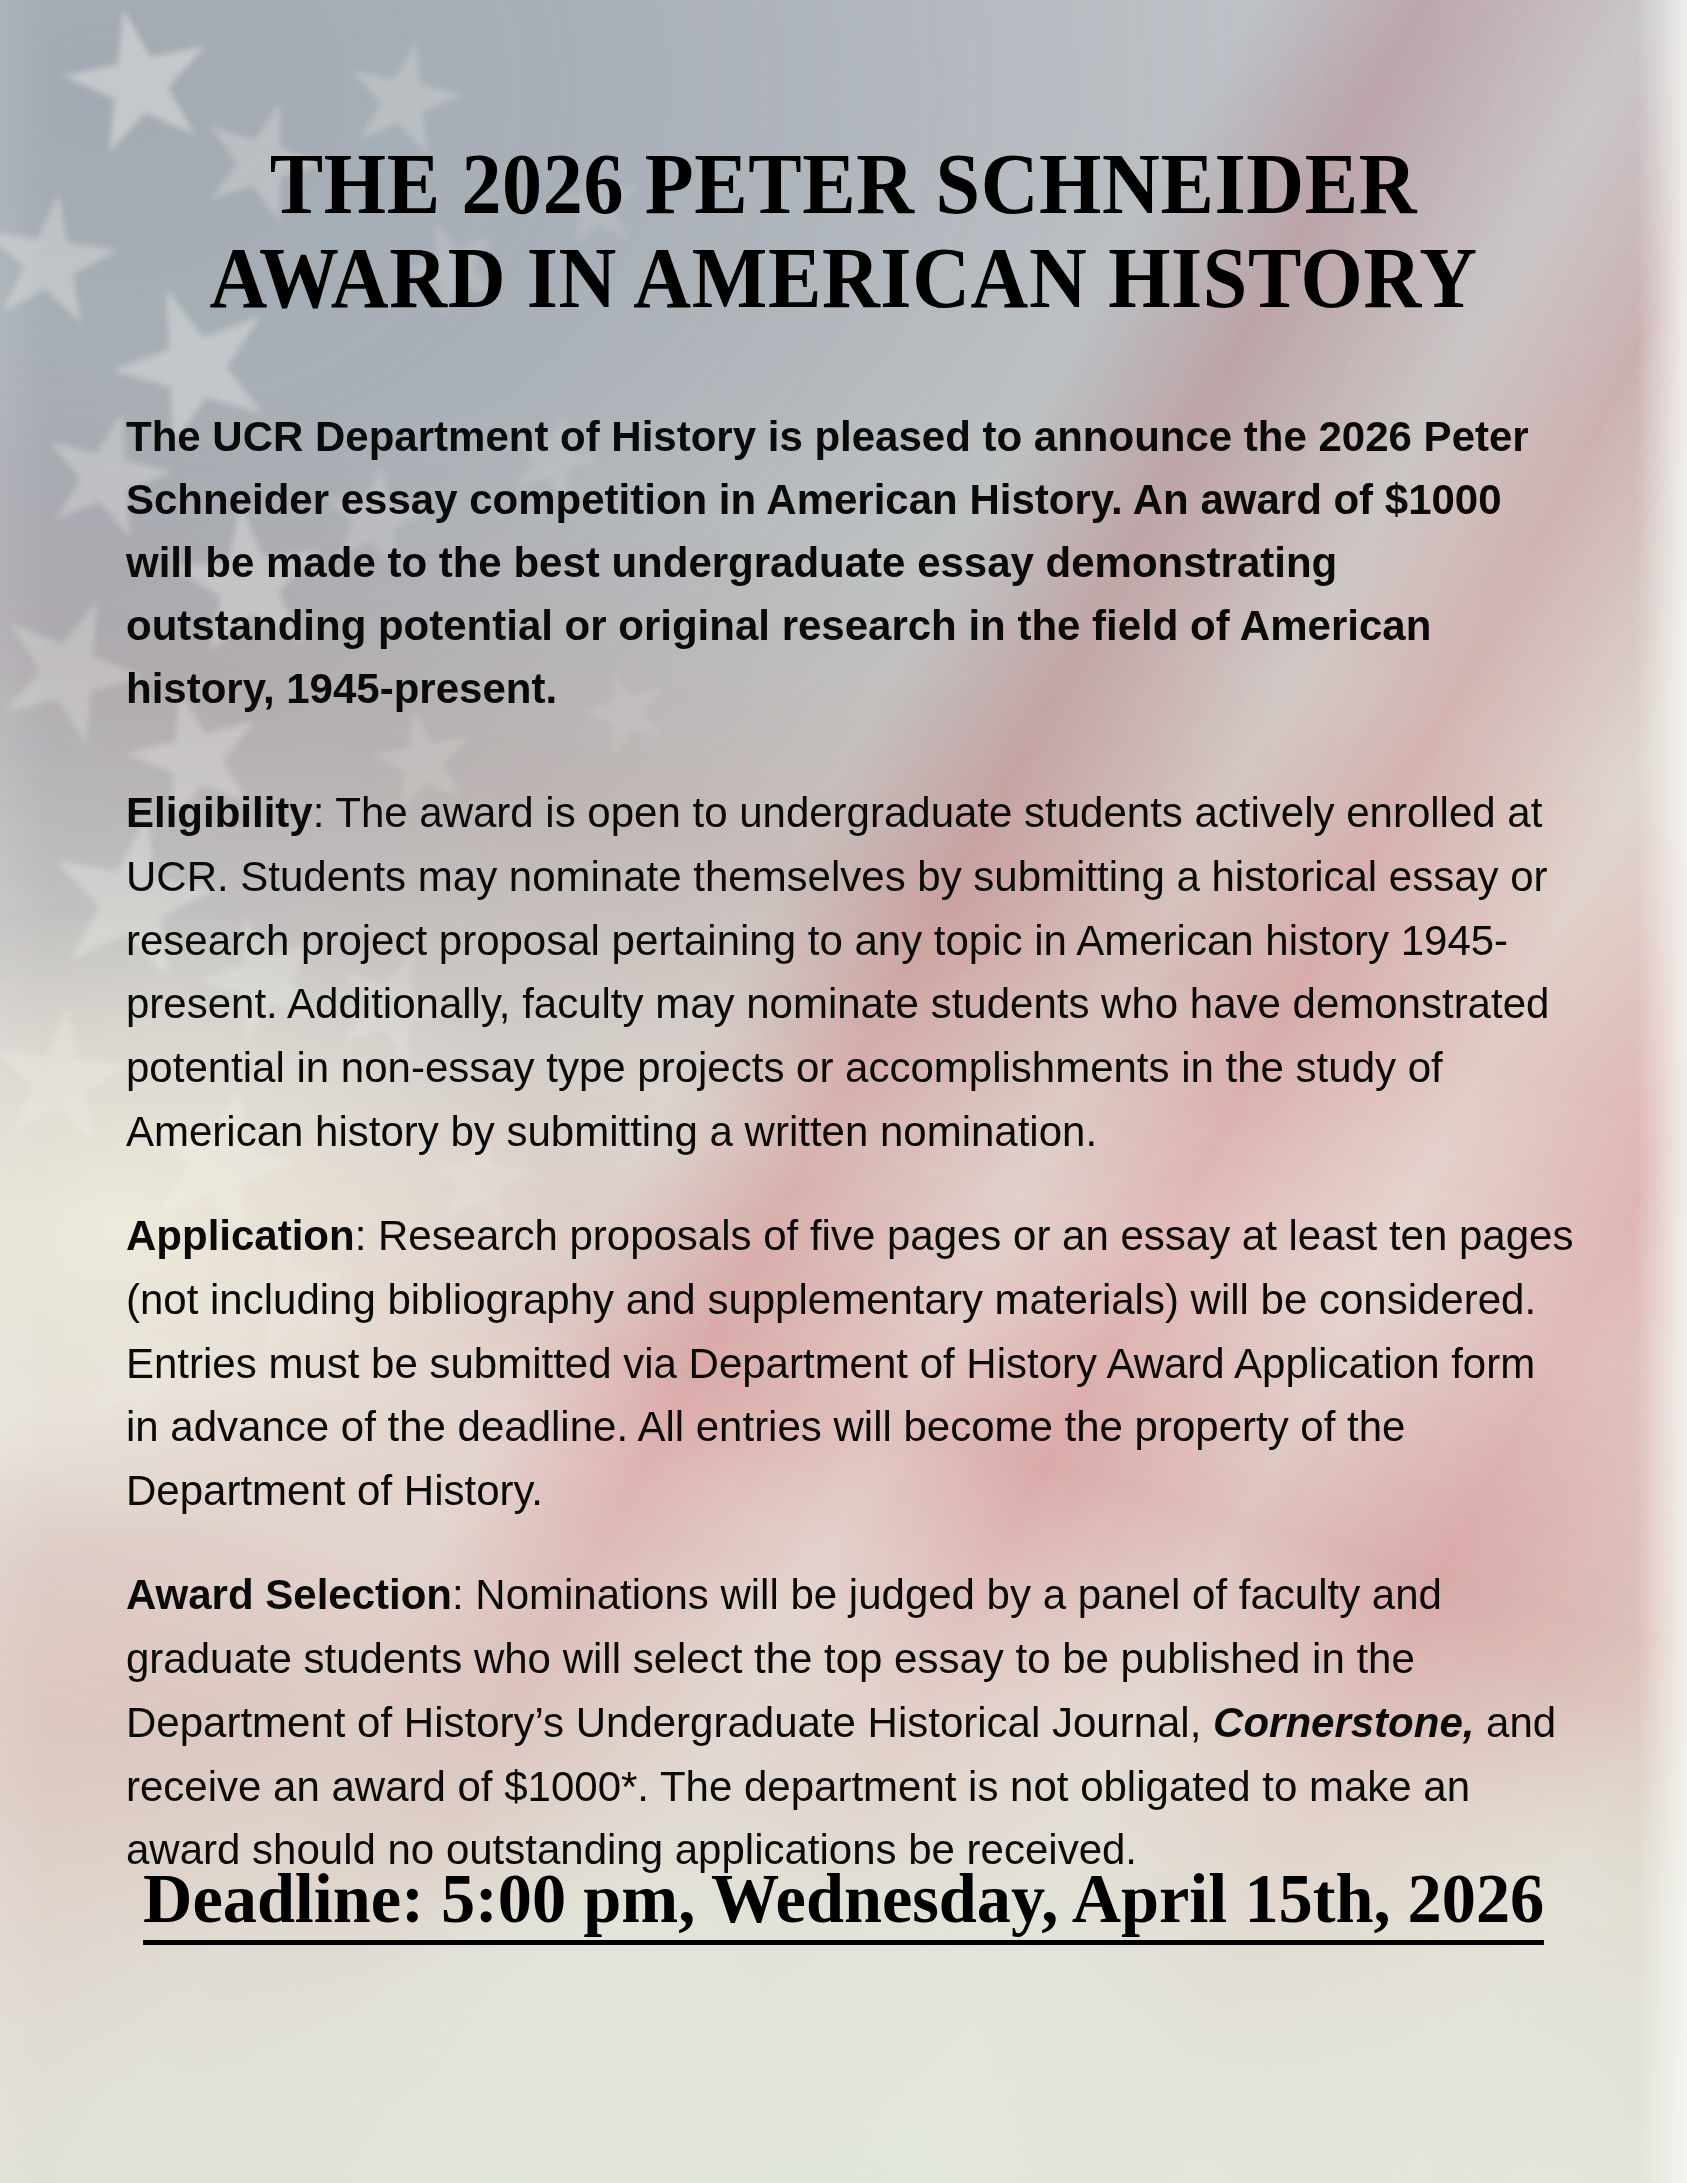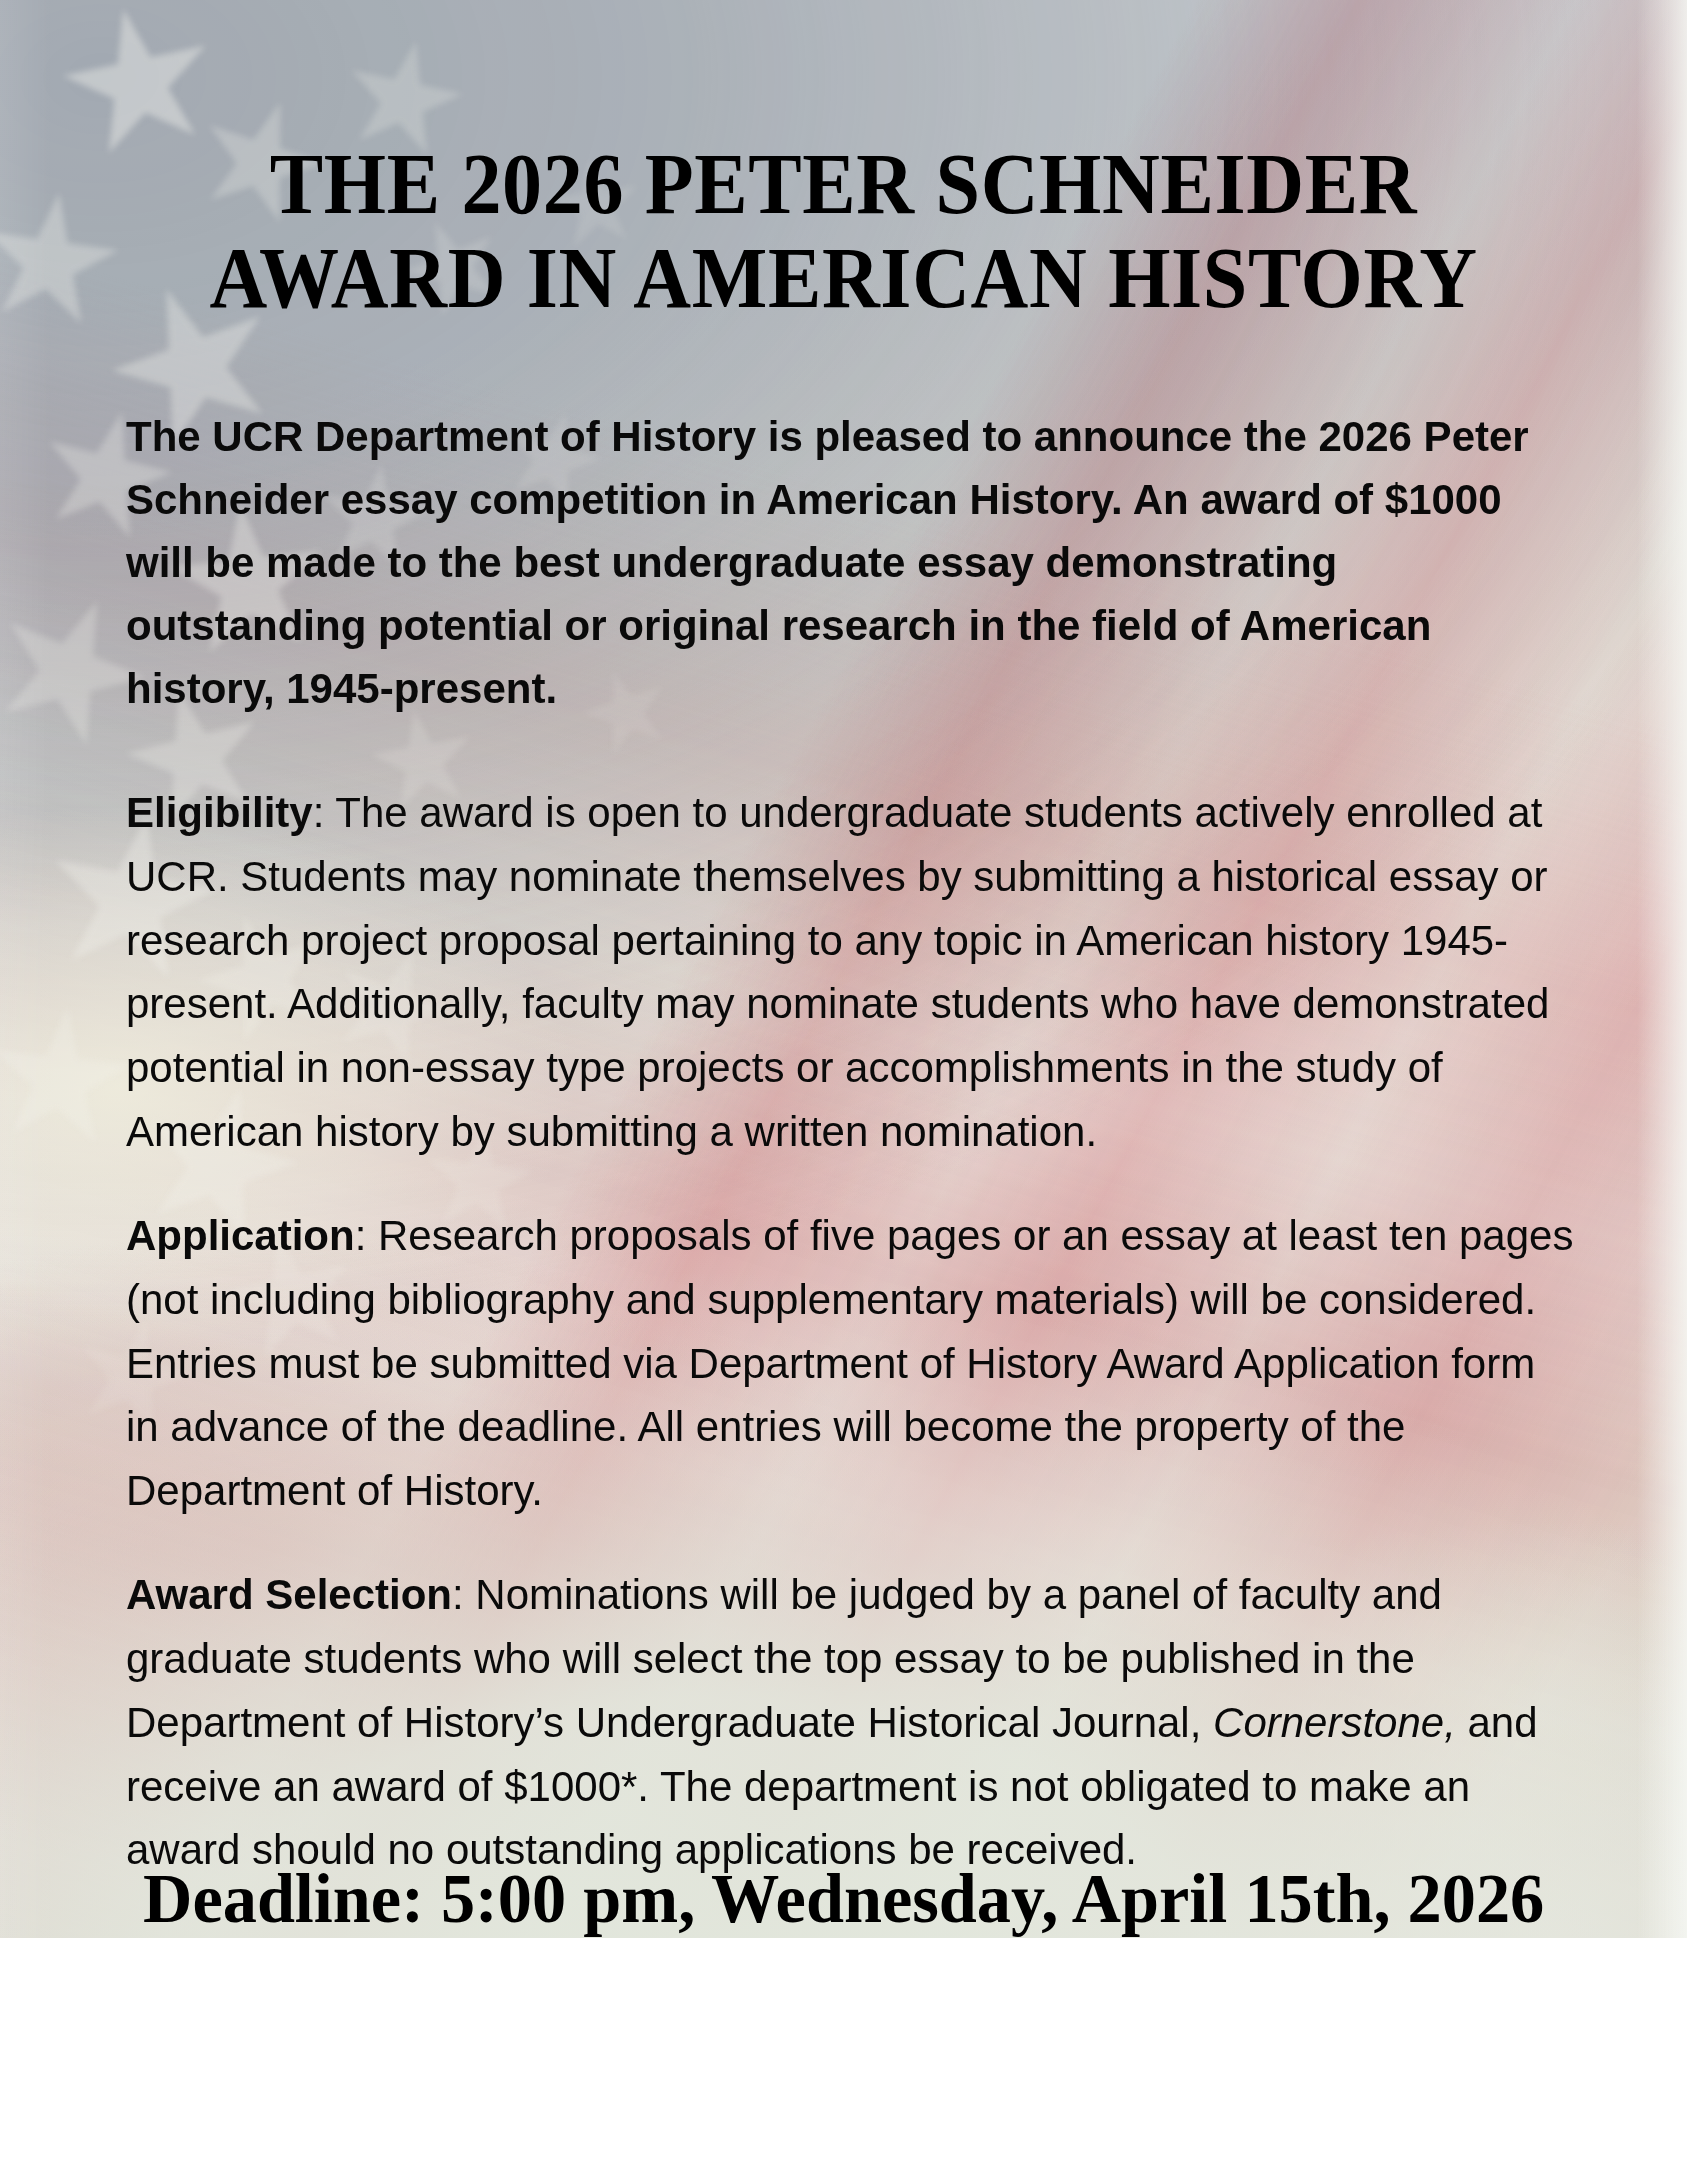--- a/index.html
+++ b/index.html
@@ -5,21 +5,21 @@
 <style>
   html, body {
     margin: 0;
     padding: 0;
     background: #ffffff;
   }
 
   #page {
     position: relative;
     width: 1687px;
-    height: 1938px;
+    height: 2183px;
     overflow: hidden;
     background: #a16207;
     font-family: "Liberation Sans", sans-serif;
   }
 
   
   .bg-layer {
     position: absolute;
     inset: 0;
     pointer-events: none;
@@ -174,21 +174,21 @@
     font-weight: 700;
     margin-bottom: 61px;
     line-height: 1.50;
   }
   .sec-head {
     font-weight: 700;
     text-underline-offset: 5.3px;
     text-decoration-thickness: 3.3px;
   }
   .journal {
-    font-weight: 400;
+    font-weight: 700;
     font-style: italic;
   }
 
   .deadline {
     position: absolute;
     left: 0;
     right: 0;
     top: 1862px;
     text-align: center;
     font-family: "Liberation Serif", "DejaVu Serif", serif;

